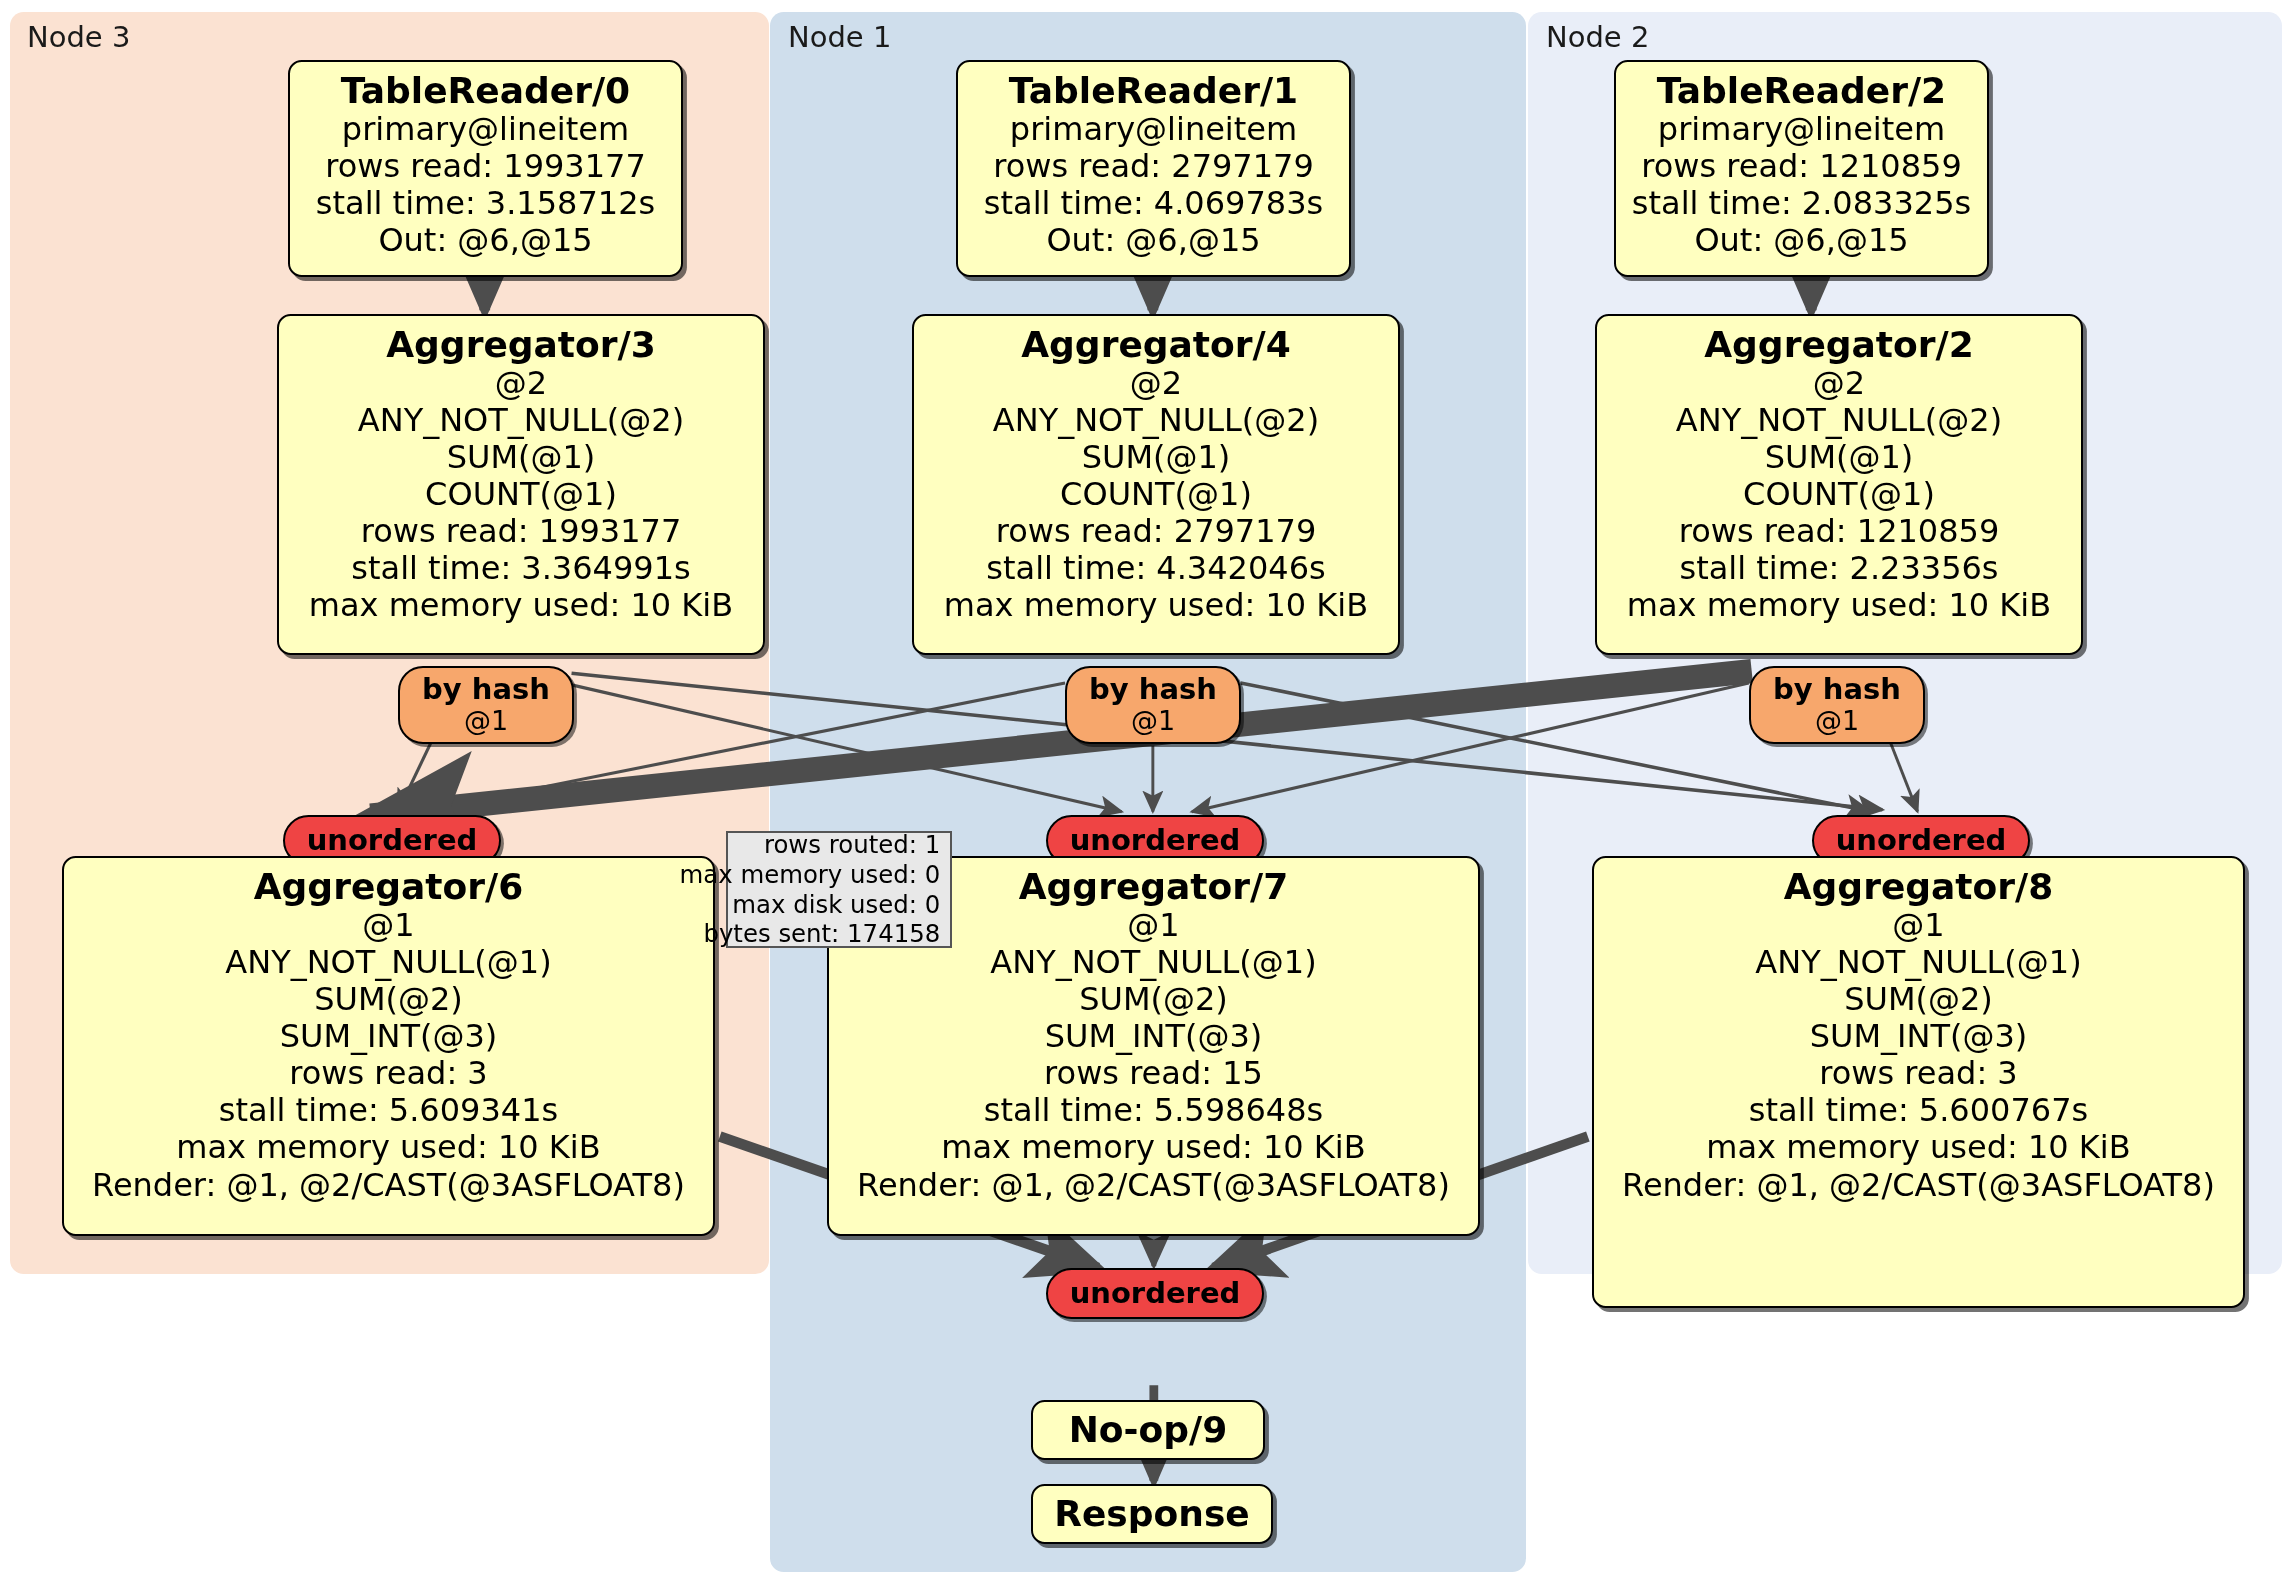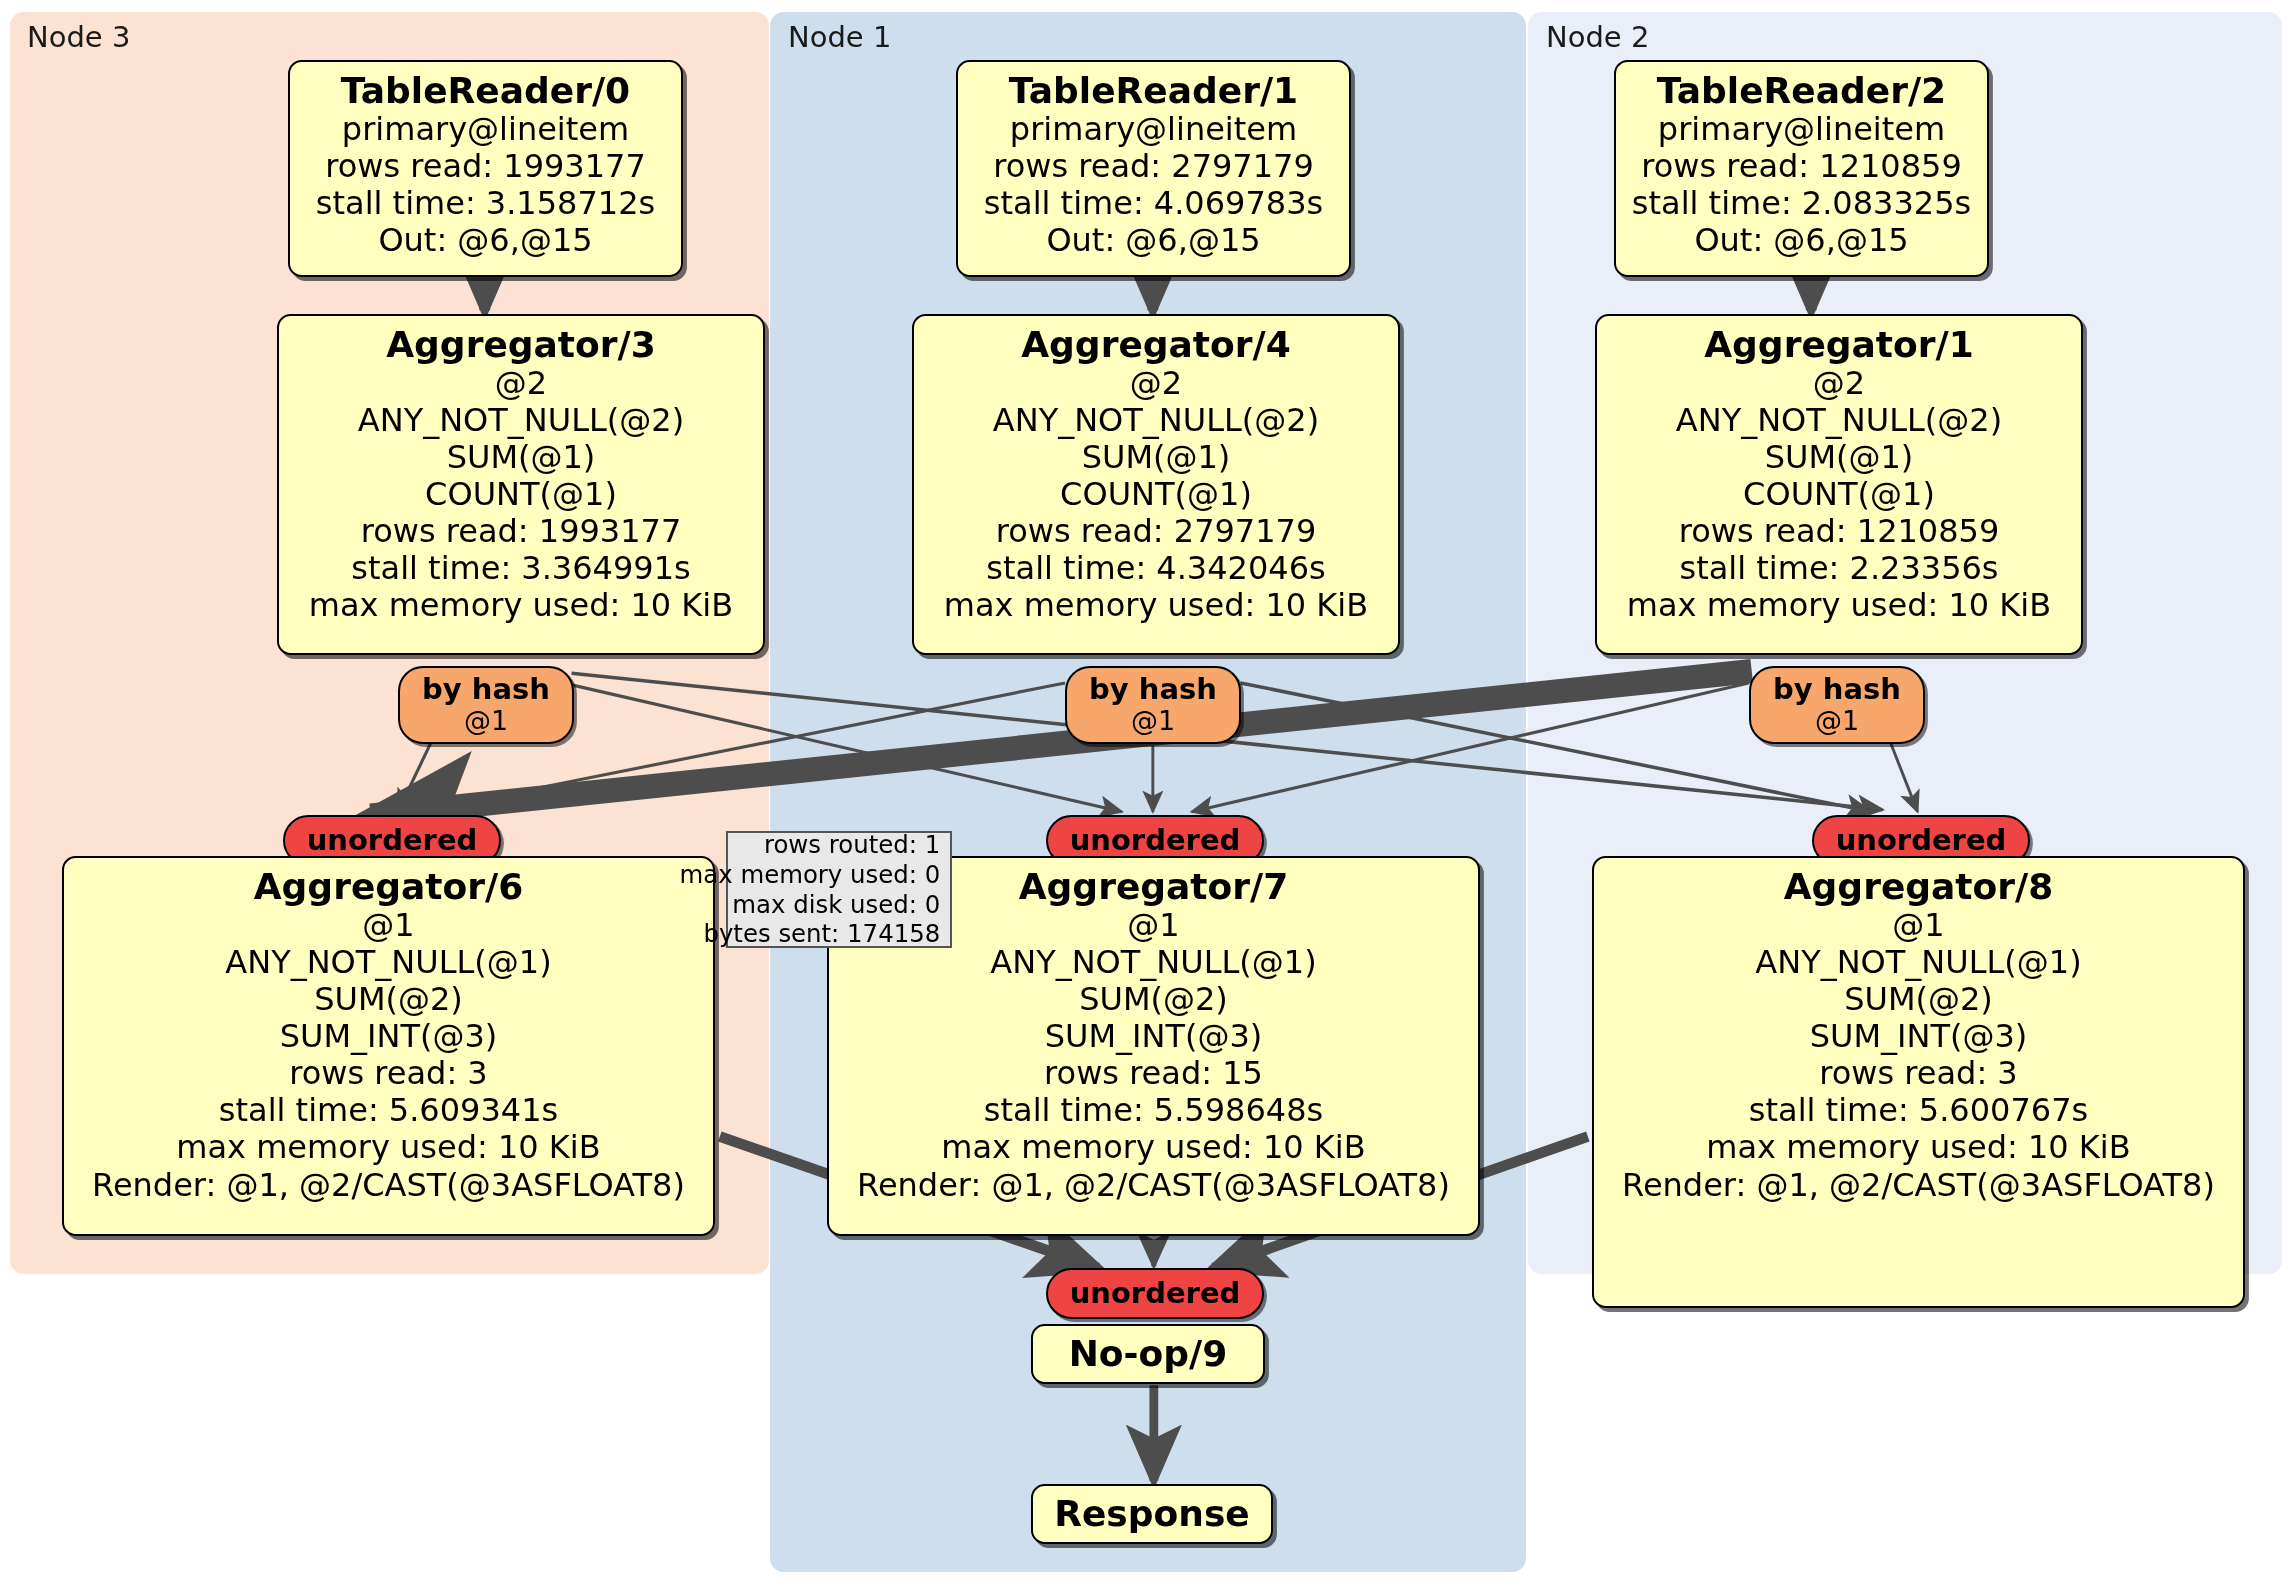--- a/index.html
+++ b/index.html
@@ -202,21 +202,21 @@
     <div class="line">@2</div>
     <div class="line">ANY_NOT_NULL(@2)</div>
     <div class="line">SUM(@1)</div>
     <div class="line">COUNT(@1)</div>
     <div class="line">rows read: 2797179</div>
     <div class="line">stall time: 4.342046s</div>
     <div class="line">max memory used: 10 KiB</div>
   </div>
 
   <div class="nodebox" style="left:1595px; top:314px; width:488px; height:341px;">
-    <div class="title">Aggregator/1</div>
+    <div class="title">Aggregator/2</div>
     <div class="line">@2</div>
     <div class="line">ANY_NOT_NULL(@2)</div>
     <div class="line">SUM(@1)</div>
     <div class="line">COUNT(@1)</div>
     <div class="line">rows read: 1210859</div>
     <div class="line">stall time: 2.23356s</div>
     <div class="line">max memory used: 10 KiB</div>
   </div>
 
   <div class="pill byhash" style="left:398px; top:642px; width:176px; height:78px;">
@@ -282,21 +282,21 @@
     <div class="tline">rows routed: 1</div>
     <div class="tline">max memory used: 0</div>
     <div class="tline">max disk used: 0</div>
     <div class="tline">bytes sent: 174158</div>
   </div>
 
   <div class="pill unordered" style="left:1046px; top:1268px; width:218px; height:51px;">
     <div class="ptitle">unordered</div>
   </div>
 
-  <div class="nodebox" style="left:1031px; top:1324px; width:234px; height:60px; justify-content:center; padding:12px;">
+  <div class="nodebox" style="left:1031px; top:1400px; width:234px; height:60px; justify-content:center; padding:12px;">
     <div class="title">No-op/9</div>
   </div>
 
   <div class="nodebox" style="left:1031px; top:1484px; width:242px; height:60px; justify-content:center; padding:0;">
     <div class="title">Response</div>
   </div>
 
 </div>
 
 

